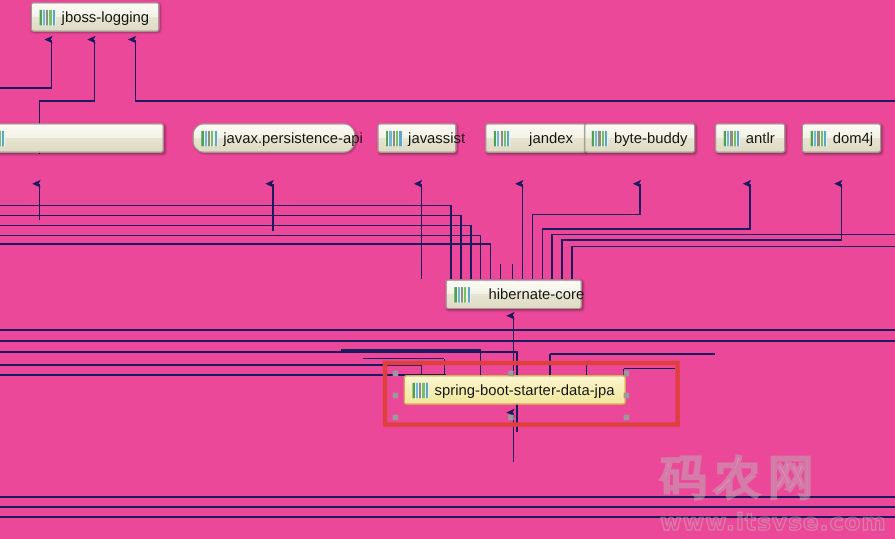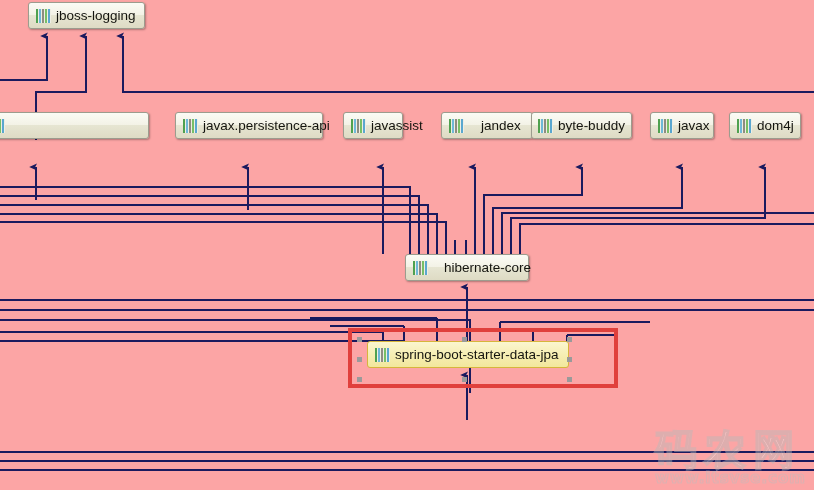--- a/index.html
+++ b/index.html
@@ -5,21 +5,21 @@
   html,body{margin:0;padding:0;}
   body{
     width:814px;height:490px;
     background:#fdfdfb;
     font-family:"Liberation Sans", sans-serif;
     overflow:hidden;
   }
   #canvas{
     position:relative;
     width:814px;height:490px;
-    background:#fca5a5;
+    background:#ec4899;
   }
   #edges{
     position:absolute;left:0;top:0;
     width:814px;height:490px;
     pointer-events:none;
   }
 
   
   .node{
     position:absolute;
@@ -96,26 +96,26 @@
     font-family:"DejaVu Sans", sans-serif;
     font-size:42px;
     font-weight:bold;
     letter-spacing:7px;
     color:transparent;
     -webkit-text-stroke:1.5px #b9b9b9;
     text-shadow:0 0 0 #fff;
   }
   #watermark .wm-url{
     font-family:"DejaVu Sans", sans-serif;
-    font-size:15px;
+    font-size:21px;
     font-weight:bold;
     letter-spacing:1px;
     color:transparent;
     -webkit-text-stroke:1.2px #bdbdbd;
-    margin-top:0;
+    margin-top:10px;
   }
 </style>
 </head>
 <body>
 
 <div id="canvas">
 
   <svg id="edges" viewBox="0 0 814 490" width="814" height="490">
     <defs>
       <marker id="arrow" markerWidth="9" markerHeight="9" refX="4" refY="7.4" orient="auto" markerUnits="userSpaceOnUse">
@@ -191,39 +191,39 @@
   <div id="selection-box" style="left: 348px; top: 328px; width: 270px; height: 60px;"></div>
 
   <div id="nodes-layer">
       <div class="node" style="left: 28px; top: 2px; width: 117px;">
         <span class="jar-icon"></span>
         <span class="label">jboss-logging</span>
       </div>
       <div class="node" style="left: -18px; top: 112px; width: 167px;">
         <span class="jar-icon"></span>
       </div>
-      <div class="node" style="left: 175px; top: 112px; width: 148px;">
+      <div class="node" style="left: 175px; top: 112px; width: 148px; border-radius: 11px;">
         <span class="jar-icon"></span>
         <span class="label">javax.persistence-api</span>
       </div>
-      <div class="node" style="left: 343px; top: 112px; width: 60px;">
+      <div class="node" style="left: 343px; top: 112px; width: 72px;">
         <span class="jar-icon"></span>
         <span class="label">javassist</span>
       </div>
       <div class="node" style="left: 441px; top: 112px; width: 92px; gap: 17px;">
         <span class="jar-icon"></span>
         <span class="label">jandex</span>
       </div>
       <div class="node" style="left: 531px; top: 112px; width: 101px; justify-content: center;">
         <span class="jar-icon"></span>
         <span class="label">byte-buddy</span>
       </div>
       <div class="node" style="left: 650px; top: 112px; width: 64px;">
         <span class="jar-icon"></span>
-        <span class="label">javax</span>
+        <span class="label">antlr</span>
       </div>
       <div class="node" style="left: 729px; top: 112px; width: 72px;">
         <span class="jar-icon"></span>
         <span class="label">dom4j</span>
       </div>
       <div class="node" style="left: 405px; top: 254px; width: 124px; gap: 16px;">
         <span class="jar-icon"></span>
         <span class="label">hibernate-core</span>
       </div>
       <div class="node selected" style="left: 367px; top: 341px; width: 202px;">

